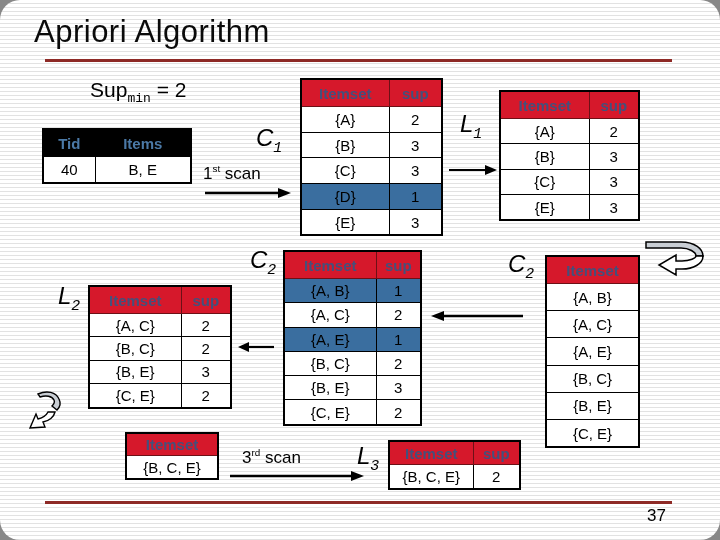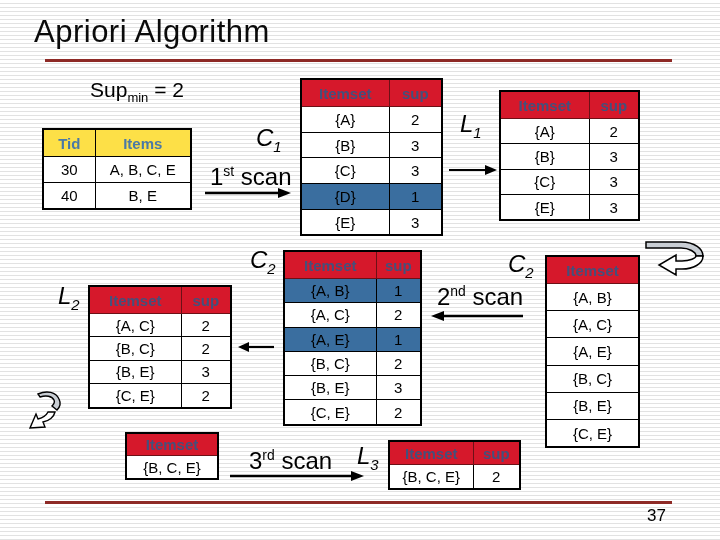--- a/index.html
+++ b/index.html
@@ -1,38 +1,38 @@
 <!DOCTYPE html>
 <html><head>
 <meta charset="utf-8">
 <style>
   html,body{margin:0;padding:0;background:#888;}
   .slide{
     position:relative;width:720px;height:540px;overflow:hidden;
     background:repeating-linear-gradient(to bottom,#ffffff 0px,#ffffff 3px,#e2e2e2 3px,#e2e2e2 4px);
-    font-family:"Liberation Sans", sans-serif;color:#000;
+    font-family:"Liberation Sans", sans-serif;color:#000;border-radius:20px;
   }
   .abs{position:absolute;}
   .title{left:34px;top:14px;font-size:31px;letter-spacing:0.5px;color:#0a0a0a;}
   .rule{height:3px;background:#8e2a26;}
   .title-rule{left:45px;top:59px;width:627px;}
   .bottom-rule{left:45px;top:501px;width:627px;}
   .pagenum{left:647px;top:506px;font-size:17px;}
   .supmin{left:90px;top:78px;font-size:21px;}
-  .supmin sub,.setlabel sub{font-size:62%;}
+  .supmin sub,.setlabel sub{font-size:62%;font-family:Liberation Mono, monospace;}
   .setlabel{font-size:24px;font-style:italic;}
-  .scan{font-size:24px;margin-left:7px;}
+  .scan{font-size:17px;}
   .scan sup{font-size:58%;vertical-align:super;}
   table.tbl{border-collapse:collapse;table-layout:fixed;position:absolute;background:#fff;}
   .tbl th,.tbl td{border:1.6px solid #000;text-align:center;vertical-align:middle;padding:0;overflow:hidden;}
   .tbl{border:2px solid #000;}
   .tbl td{font-size:15px;}
   .tbl th{font-size:15px;font-weight:bold;}
   
-  .gray-head th{background:#fde047;color:#4b79a6;}
+  .gray-head th{background:#000000;color:#4b79a6;}
   
   .red-head th{background:#d6182b;color:#44507b;border-color:#6d1016;}
   tr.hl td{background:#3a6e9f;}
   .t-trans td{height:25px;} .t-trans th{height:26px;}
   .t-c1 td{height:24.7px;} .t-c1 th{height:26px;}
   .t-l1 td{height:24.3px;} .t-l1 th{height:26px;}
   .t-c2m td{height:23.3px;} .t-c2m th{height:26px;}
   .t-c2r td{height:26.2px;} .t-c2r th{height:26px;}
   .t-l2 td{height:22.4px;} .t-l2 th{height:26px;}
   .t-c3 td{height:22px;} .t-c3 th{height:21px;}
@@ -53,24 +53,20 @@
     <colgroup>
         <col style="width:52px">
         <col style="width:96px">
       </colgroup>
     <tbody>
         <tr>
       <th>Tid</th>
       <th>Items</th>
     </tr>
     <tr>
-          <td>30</td>
-          <td>A, B, C, E</td>
-        </tr>
-    <tr>
           <td>40</td>
           <td>B, E</td>
         </tr>
   </tbody>
     </table>
 
   <div class="abs setlabel" style="left:256px;top:124px;"><span>C</span><sub>1</sub></div>
   <div class="abs scan" style="left:203px;top:163px;"><span>1</span><sup>st</sup><span> scan</span></div>
   <svg class="abs" style="left:205px;top:188px;" width="86" height="10">
     <line x1="0" y1="5" x2="74" y2="5" stroke="#000" stroke-width="2.4"></line>
@@ -181,21 +177,20 @@
           <td>{B, E}</td>
           <td>3</td>
         </tr>
     <tr>
           <td>{C, E}</td>
           <td>2</td>
         </tr>
   </tbody>
     </table>
 
-  <div class="abs scan" style="left:430px;top:283px;"><span>2</span><sup>nd</sup><span> scan</span></div>
   <svg class="abs" style="left:431px;top:311px;" width="92" height="10">
     <line x1="13" y1="5" x2="92" y2="5" stroke="#000" stroke-width="2.4"></line>
     <polygon points="13,0 0,5 13,10" fill="#000"></polygon>
   </svg>
 
   <div class="abs setlabel" style="left:508px;top:250px;"><span>C</span><sub>2</sub></div>
   <table class="tbl red-head t-c2r abs" style="left:545px;top:255px;width:93px;">
     <colgroup>
         <col style="width:93px">
       </colgroup>

